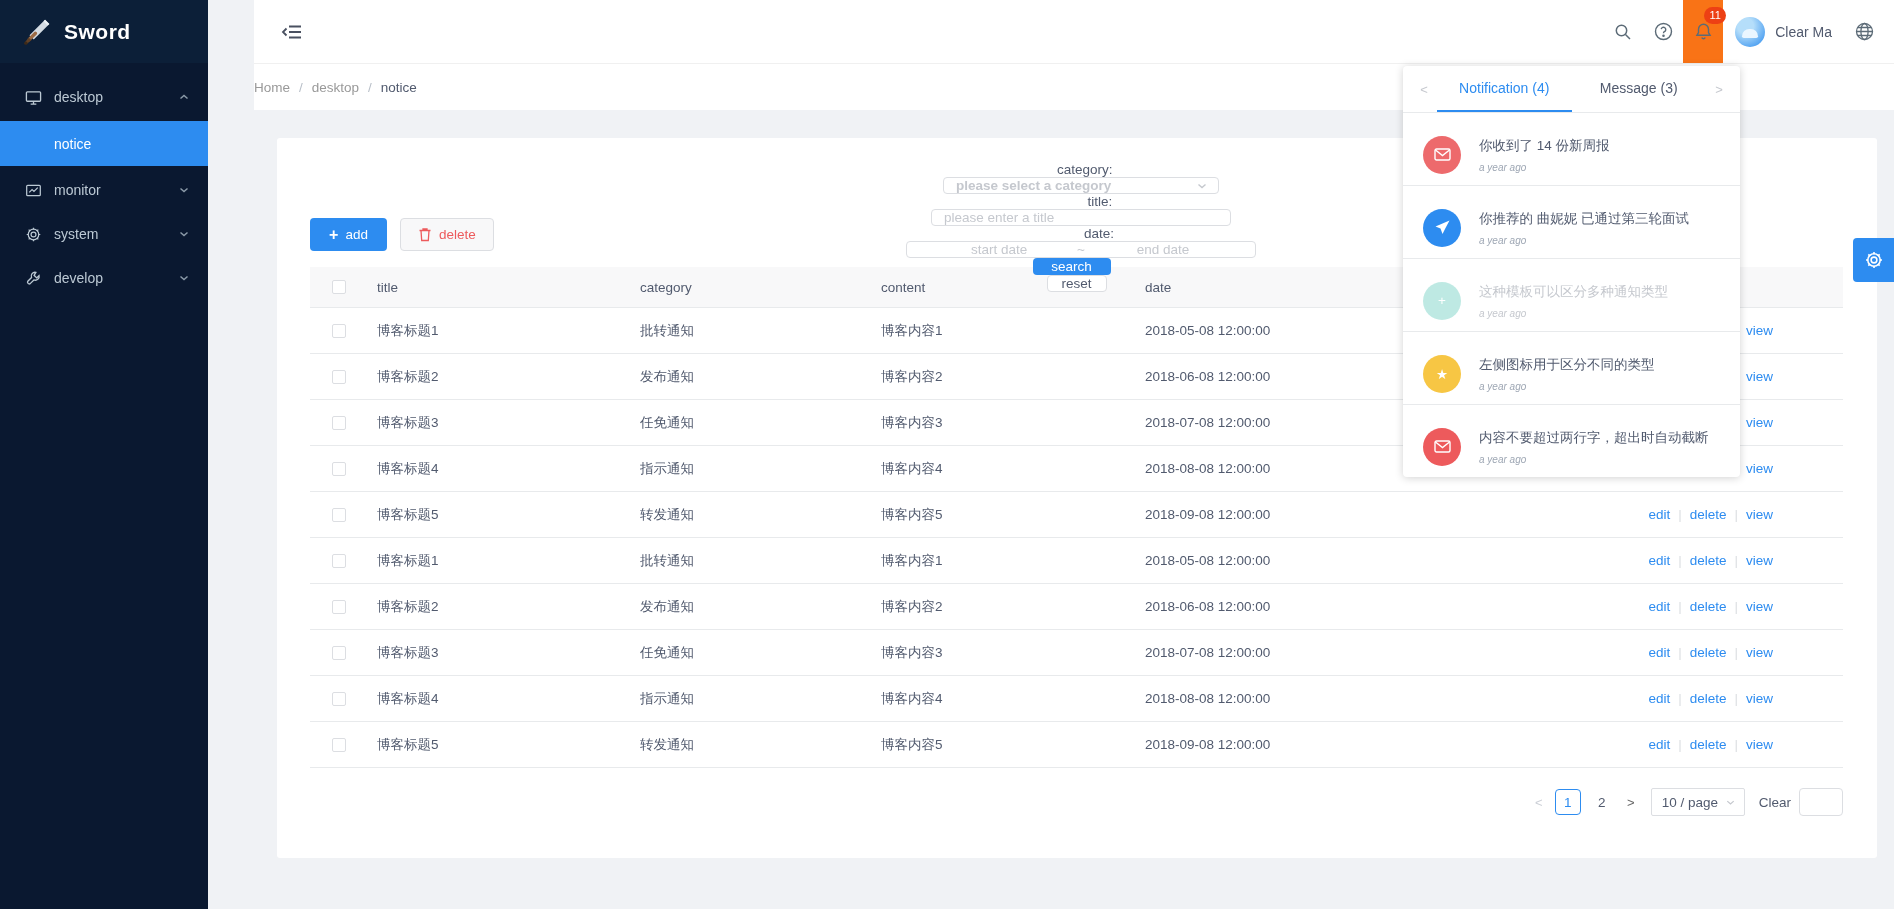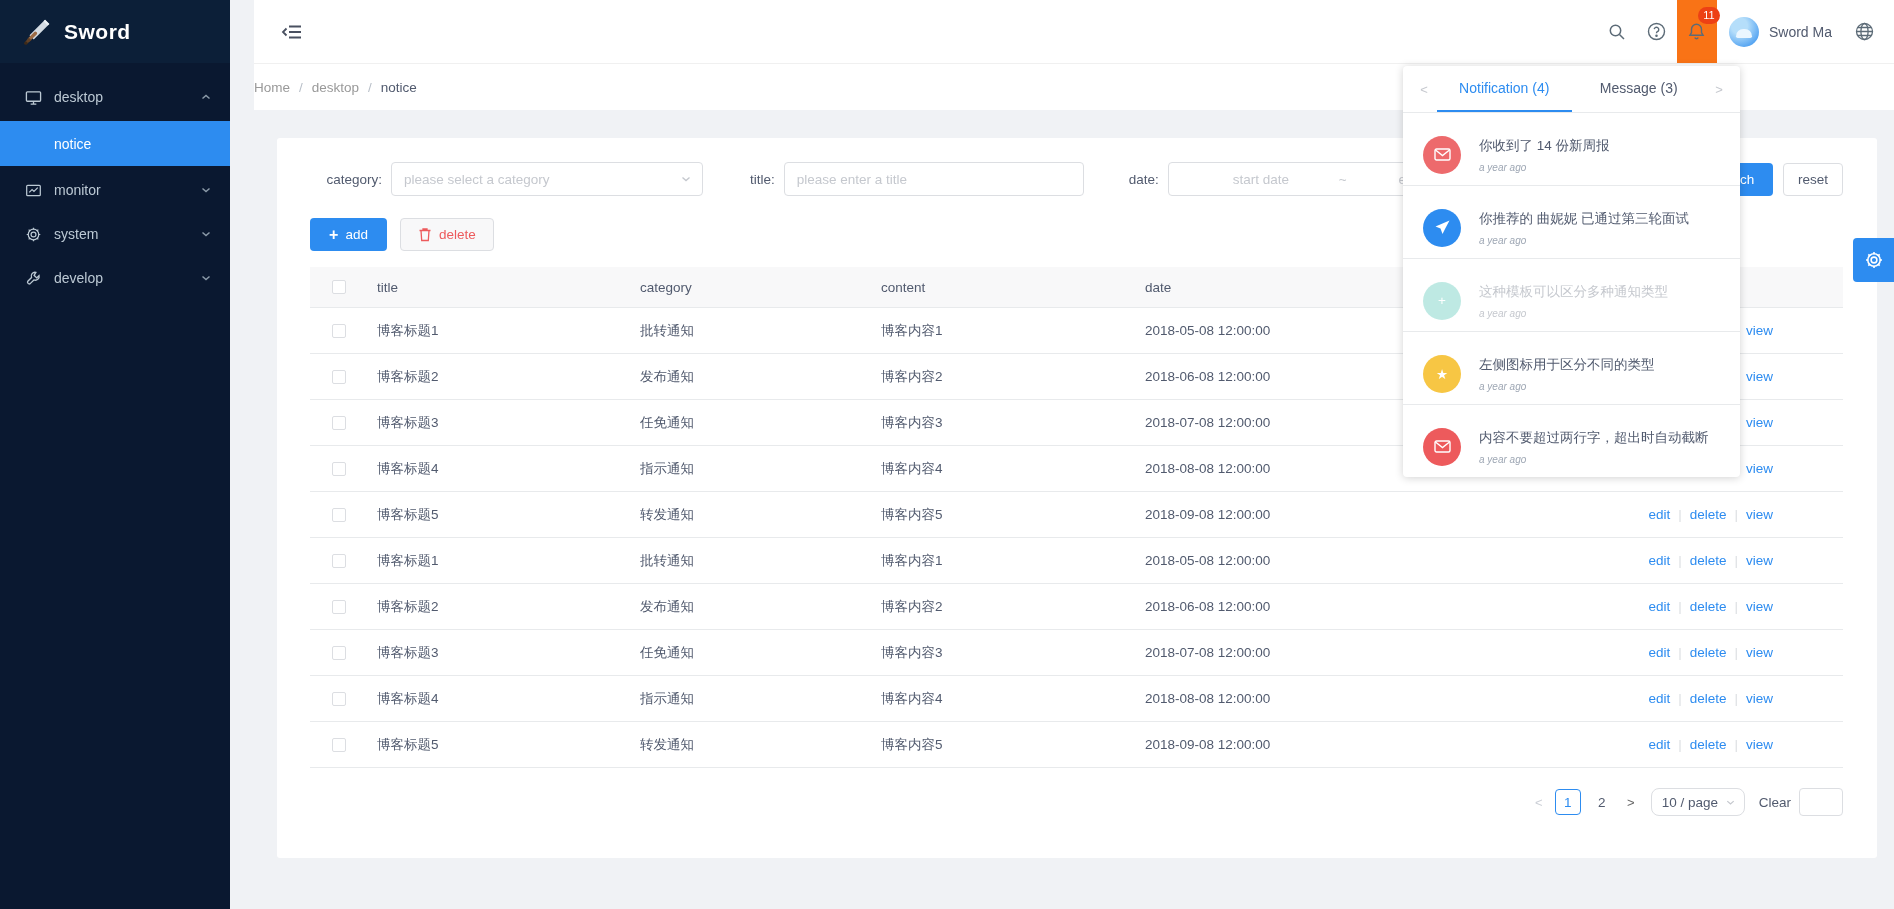--- a/index.html
+++ b/index.html
@@ -1,21 +1,21 @@
 <!DOCTYPE html>
 <html><head>
 <meta charset="utf-8">
 <style>
   * { margin:0; padding:0; box-sizing:border-box; }
   html,body { width:1894px; height:909px; overflow:hidden; }
   body { font-family:"Liberation Sans","DejaVu Sans",sans-serif; background:#f0f2f5; color:#515a6e; font-size:13.5px; }
   .app { position:relative; width:1894px; height:909px; }
 
   
-  .sidebar { position:absolute; left:0; top:0; width:230px; height:909px; background:#0a1830; z-index:5; }
+  .sidebar { position:absolute; left:0; top:0; width:208px; height:909px; background:#0a1830; z-index:5; }
   .logo { height:63px; display:flex; align-items:center; padding-left:22px; background:#0c1f38; }
   .logo-name { color:#fff; font-size:21px; font-weight:bold; margin-left:12px; letter-spacing:.5px; }
   .menu { padding-top:12px; }
   .menu-item { height:44px; display:flex; align-items:center; padding:0 18px 0 24px; color:#bcc9d4; cursor:pointer; }
   .menu-item .mi-icon { width:18px; height:18px; margin-right:12px; display:flex; align-items:center; justify-content:center; color:#bcc9d4; }
   .menu-item .mi-label { flex:1; font-size:14px; }
   .menu-item .mi-caret { width:12px; height:12px; color:#8b9aa8; }
   .menu-child { height:45px; display:flex; align-items:center; padding-left:54px; color:#c9d4de; font-size:14px; cursor:pointer; margin:2px 0; }
   .menu-child.active { background:#2d8cf0; color:#fff; }
   svg.ic { display:block; }
@@ -35,27 +35,27 @@
 
   .breadcrumb-bar { height:47px; background:#fff; border-top:1px solid #f0f0f0; display:flex; align-items:center; }
   .crumb { font-size:13.5px; color:#999; cursor:pointer; }
   .crumb.current { color:#515a6e; cursor:default; }
   .crumb-sep { margin:0 9px; color:#b8bfc8; }
 
   .content { padding:28px 17px 0 23px; }
   .card { background:#fff; border-radius:3px; width:1600px; height:720px; padding:24px 34px 0 33px; }
 
   
-  .filter-row { display:flex; align-items:center; height:34px; }
+  .filter-row { display:flex; align-items:center; height:34px;flex-direction:column; }
   .f-label { color:#515a6e; font-size:13.5px; white-space:nowrap; }
   .f-label.lbl-category { width:72px; text-align:right; }
   .f-label.lbl-title { margin-left:47px; }
   .f-label.lbl-date { margin-left:45px; }
   .select-box, .text-input, .date-box { height:34px; border:1px solid #dcdee2; border-radius:4px; background:#fff; display:flex; align-items:center; color:#c5c8ce; font-size:13.5px; }
-  .select-box { width:312px; margin-left:9px; padding:0 10px 0 12px; justify-content:space-between; cursor:pointer; }
+  .select-box { width:276px; margin-left:9px; padding:0 10px 0 12px; justify-content:space-between; cursor:pointer;font-weight:bold; }
   .text-input { width:300px; margin-left:9px; padding:0 12px; cursor:text; }
   .date-box { width:350px; margin-left:9px; padding:0 14px; cursor:pointer; }
   .date-box .d-start,.date-box .d-end { flex:1; text-align:center; }
   .filter-spacer { flex:1; }
   .btn { height:33px; border-radius:4px; font-size:13.5px; display:flex; align-items:center; justify-content:center; cursor:pointer; border:1px solid transparent; }
   .btn-primary { background:#2d8cf0; color:#fff; }
   .btn-search { width:78px; margin-right:10px; }
   .btn-reset { width:60px; background:#fff; border-color:#dcdee2; color:#515a6e; }
 
   
@@ -80,21 +80,21 @@
   .op-link { color:#2d8cf0; cursor:pointer; text-decoration:none; }
   .op-sep { color:#dcdee2; margin:0 8px; }
 
   
   .pagination { display:flex; align-items:center; justify-content:flex-end; margin-top:20px; }
   .pg-arrow { width:24px; height:26px; display:flex; align-items:center; justify-content:center; font-size:13px; cursor:pointer; }
   .pg-prev { color:#ccd0d7; }
   .pg-next { color:#666; }
   .pg-num { min-width:26px; height:26px; margin:0 4px; display:flex; align-items:center; justify-content:center; border-radius:4px; cursor:pointer; color:#515a6e; }
   .pg-num.active { border:1px solid #2d8cf0; color:#2d8cf0; }
-  .pg-size { width:94px; height:28px; border:1px solid #dcdee2; border-radius:8px; margin-left:8px; padding:0 8px 0 10px; display:flex; align-items:center; justify-content:space-between; color:#515a6e; cursor:pointer; }
+  .pg-size { width:94px; height:28px; border:1px solid #dcdee2; border-radius:2px; margin-left:8px; padding:0 8px 0 10px; display:flex; align-items:center; justify-content:space-between; color:#515a6e; cursor:pointer; }
   .pg-goto-label { margin:0 8px 0 14px; color:#515a6e; }
   .pg-goto-input { width:44px; height:28px; border:1px solid #dcdee2; border-radius:4px; background:#fff; cursor:text; }
 
   
   .notif-panel { position:absolute; left:1403px; top:66px; width:337px; background:#fff; border-radius:4px; box-shadow:0 1px 8px rgba(0,0,0,.18); z-index:20; }
   .np-tabs { height:46px; display:flex; align-items:stretch; padding:0 8px; }
   .np-arrow { width:26px; display:flex; align-items:center; justify-content:center; color:#c5c8ce; cursor:pointer; font-size:13px; }
   .np-tab { flex:1; display:flex; align-items:center; justify-content:center; font-size:14px; color:#515a6e; cursor:pointer; border-bottom:2px solid transparent; }
   .np-tab.active { color:#2d8cf0; border-bottom-color:#2d8cf0; }
   .np-item { height:73px; display:flex; align-items:center; padding:11px 16px 0 20px; border-top:1px solid #e8eaec; cursor:pointer; }
@@ -221,21 +221,21 @@
         <span>
           <svg class="ic" width="19" height="19" viewBox="0 0 19 19" fill="none" stroke="currentColor" stroke-width="1.4">
             <path d="M9.5 2.2 a5 5 0 0 1 5 5 v3.3 l1.6 2.8 H2.9 l1.6 -2.8 V7.2 a5 5 0 0 1 5 -5 Z"></path>
               <path d="M7.8 15.6 a1.8 1.8 0 0 0 3.4 0"></path>
           </svg>
         </span>
         <span class="badge">11</span>
       </div>
       <div class="user-chip">
         <span class="avatar"></span>
-        <span class="username">Sword Ma</span>
+        <span class="username">Clear Ma</span>
       </div>
       <div class="tb-btn">
         <span>
           <svg class="ic" width="19" height="19" viewBox="0 0 19 19" fill="none" stroke="currentColor" stroke-width="1.3">
             <circle cx="9.5" cy="9.5" r="8"></circle>
               <ellipse cx="9.5" cy="9.5" rx="3.6" ry="8"></ellipse>
               <path d="M1.5 9.5 h16 M2.6 5.5 h13.8 M2.6 13.5 h13.8"></path>
           </svg>
         </span>
       </div>

